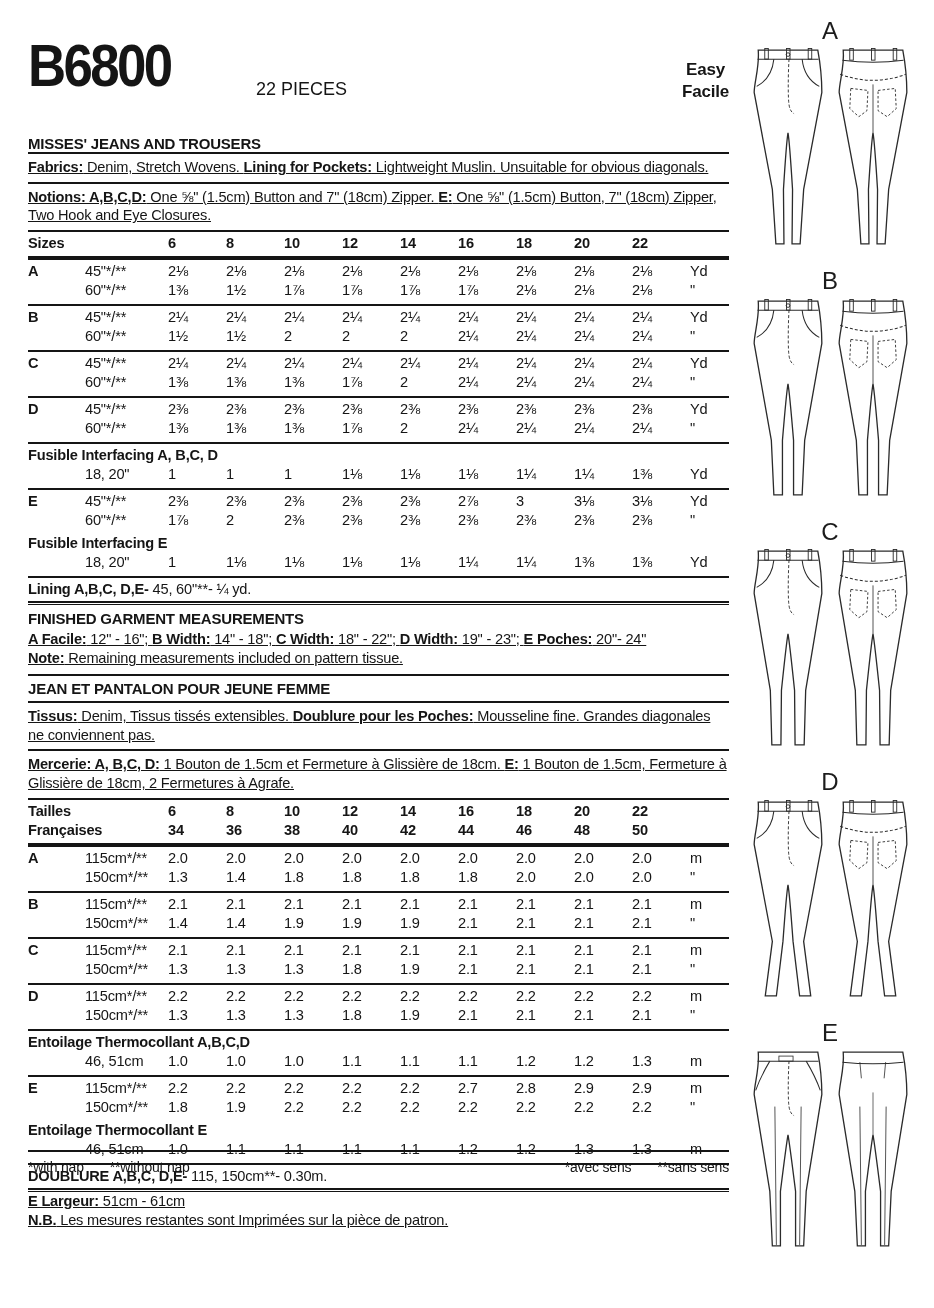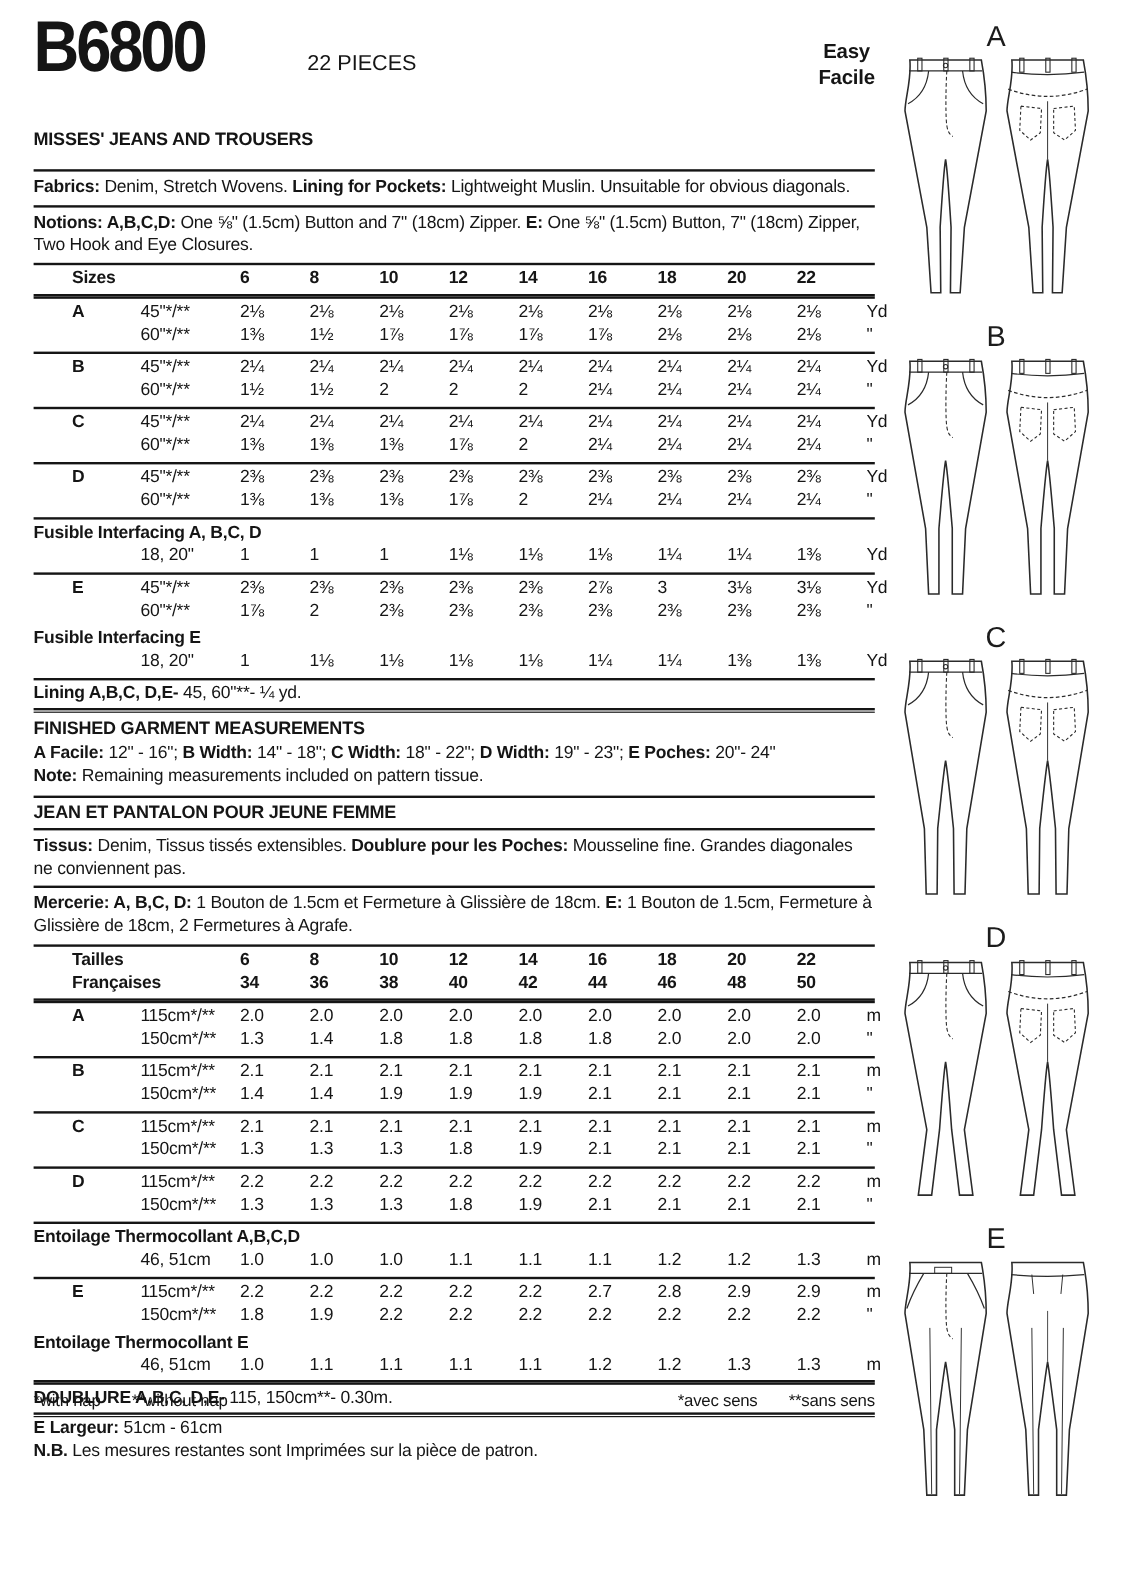--- a/index.html
+++ b/index.html
@@ -3,33 +3,33 @@
 <meta charset="utf-8">
 <style>
   * { margin:0; padding:0; box-sizing:border-box; }
   html,body { width:934px; height:1308px; background:#fff; overflow:hidden; }
   body { font-family:"Liberation Sans", sans-serif; color:#151515; letter-spacing:-0.2px; }
   #page { position:relative; width:934px; height:1308px; background:#fff; }
 
   #main-col { position:absolute; left:28px; top:10px; width:701px; }
 
   
-  .hdr { position:relative; height:98px; }
+  .hdr { position:relative; height:98px;margin-top:27px; }
   .pattern-number { font-size:60px; font-weight:700; letter-spacing:-3px;
       transform:scaleX(0.88); transform-origin:left top; display:inline-block; line-height:0.95; }
-  .pieces { position:absolute; left:228px; top:32px; font-size:18px; letter-spacing:0; }
+  .pieces { position:absolute; left:228px; top:42px; font-size:18px; letter-spacing:0; }
   .difficulty { position:absolute; right:0; top:22px; text-align:center; font-weight:700; font-size:17px; line-height:1.3; }
-  .title-en { font-weight:700; font-size:15px; padding-bottom:16px; border-bottom:2px solid #151515; }
-
-  .para { font-size:14.6px; line-height:1.28; padding:4px 0 5px 0; }
+  .title-en { font-weight:700; font-size:15px; padding-bottom:0; border-bottom:2px solid #151515; }
+
+  .para { font-size:14.6px; line-height:1.28; padding:4px 0 5px 0;text-decoration:underline; }
   .para b { font-weight:700; }
   .rule-b { border-bottom:2px solid #151515; }
 
   
-  .trow { display:grid; grid-template-columns:57px 83px repeat(9,58px) 38px; line-height:19px; font-size:14.6px;margin-left:32px; }
+  .trow { display:grid; grid-template-columns:57px 83px repeat(9,58px) 38px; line-height:19px; font-size:14.6px; }
   .trow .lbl { font-weight:700; }
   .thead-wrap { border-top:2px solid #151515; border-bottom:2.5px solid #151515; padding:2px 0 3px 0; }
   .thead-wrap .trow { font-weight:700; }
   .thead-wrap .hlbl { grid-column:1 / span 2; font-weight:700; }
   .tgroup { border-top:2px solid #151515; padding:2px 0 4px 0; }
   .tgroup.no-rule { border-top:none; padding-top:0; }
   .theading { font-weight:700; font-size:14.6px; line-height:19px; }
   .tfooter { border-top:2px solid #151515; padding:3px 0 4px 0; font-size:14.6px; }
   .double-rule { border-top:2px solid #151515; height:4px; border-bottom:1.5px solid #151515; }
 

